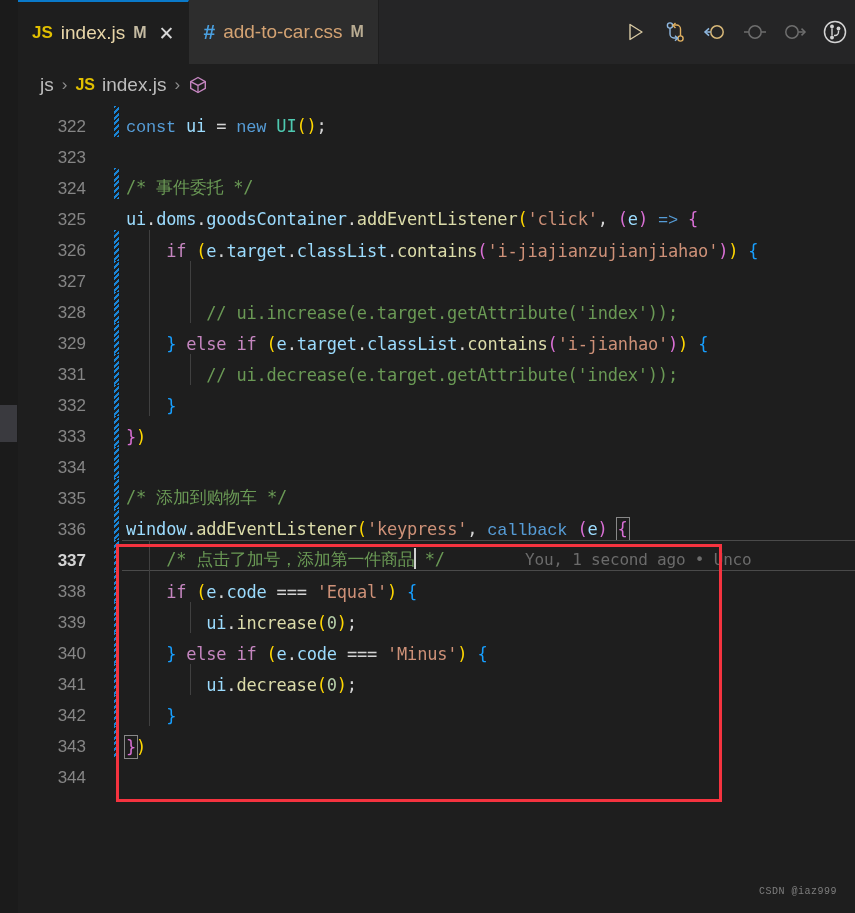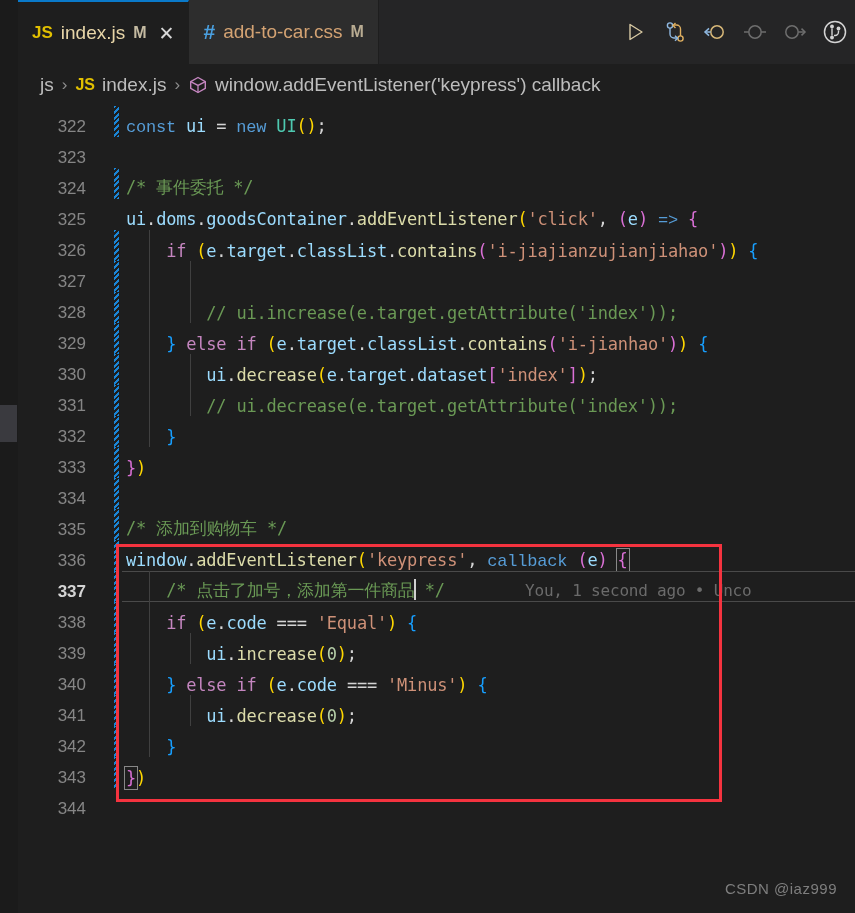--- a/index.html
+++ b/index.html
@@ -233,22 +233,22 @@
     border: 3px solid #f5333f;
     pointer-events: none;
     z-index: 30;
   }
 
   
   .watermark {
     position: absolute;
     right: 18px; bottom: 16px;
     color: #7e7e7e;
-    font-size: 15px;
-    font-family: Liberation Sans, sans-serif;
+    font-size: 10px;
+    font-family: Liberation Mono, monospace;
     letter-spacing: 0.5px;
     margin-left: 48px;
   }
 </style>
 </head>
 <body>
 
 <div id="app">
 
   <div class="left-strip">
@@ -331,21 +331,20 @@
     <span class="bc-sep">›</span>
     <span class="bc-js-badge">JS</span>
     <span class="bc-item">index.js</span>
     <span class="bc-sep">›</span>
     <span class="bc-symbol-icon">
       <svg width="20" height="20" viewBox="0 0 20 20">
         <polygon points="10,2.5 17.3,6.6 17.3,13.4 10,17.5 2.7,13.4 2.7,6.6" fill="none" stroke="#c586c0" stroke-width="1.4" stroke-linejoin="round"></polygon>
         <path d="M2.7 6.6 L10 10.4 L17.3 6.6 M10 10.4 V17.5" fill="none" stroke="#c586c0" stroke-width="1.3"></path>
       </svg>
     </span>
-    <span class="bc-item">window.addEventListener('keypress') callback</span>
   </div>
 
   <div class="editor">
     <div class="code-rows">
 
       <div class="row">
         <span class="lnum">322</span>
         <span class="gutter-stripe"></span>
         <span class="code"><span class="t-kw">const</span> <span class="t-var">ui</span> <span class="t-op">=</span> <span class="t-kw">new</span> <span class="t-cls">UI</span><span class="t-p1">()</span>;</span>
       </div>
@@ -388,27 +387,20 @@
         <span class="code t-cmt">        // ui.increase(e.target.getAttribute('index'));</span>
       </div>
 
       <div class="row">
         <span class="lnum">329</span>
         <span class="gutter-stripe"></span>
         <span class="iguide" style="left:131px"></span>
         <span class="code">    <span class="t-p3">}</span> <span class="t-kwc">else</span> <span class="t-kwc">if</span> <span class="t-p1">(</span><span class="t-var">e</span>.<span class="t-prop">target</span>.<span class="t-prop">classList</span>.<span class="t-fn">contains</span><span class="t-p2">(</span><span class="t-str">'i-jianhao'</span><span class="t-p2">)</span><span class="t-p1">)</span> <span class="t-p3">{</span></span>
       </div>
 
-      <div class="row">
-        <span class="lnum">330</span>
-        <span class="gutter-stripe"></span>
-        <span class="iguide" style="left:131px"></span>
-        <span class="iguide" style="left:172px"></span>
-        <span class="code">        <span class="t-var">ui</span>.<span class="t-fn">decrease</span><span class="t-p1">(</span><span class="t-var">e</span>.<span class="t-prop">target</span>.<span class="t-prop">dataset</span><span class="t-p2">[</span><span class="t-str">'index'</span><span class="t-p2">]</span><span class="t-p1">)</span>;</span>
-      </div>
 
       <div class="row">
         <span class="lnum">331</span>
         <span class="gutter-stripe"></span>
         <span class="iguide" style="left:131px"></span>
         <span class="iguide" style="left:172px"></span>
         <span class="code t-cmt">        // ui.decrease(e.target.getAttribute('index'));</span>
       </div>
 
       <div class="row">

